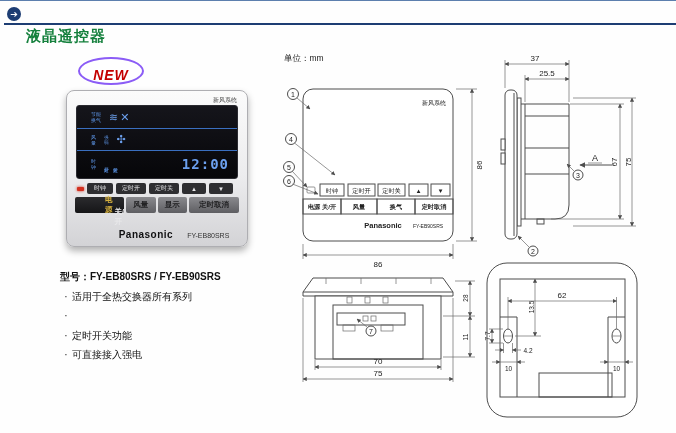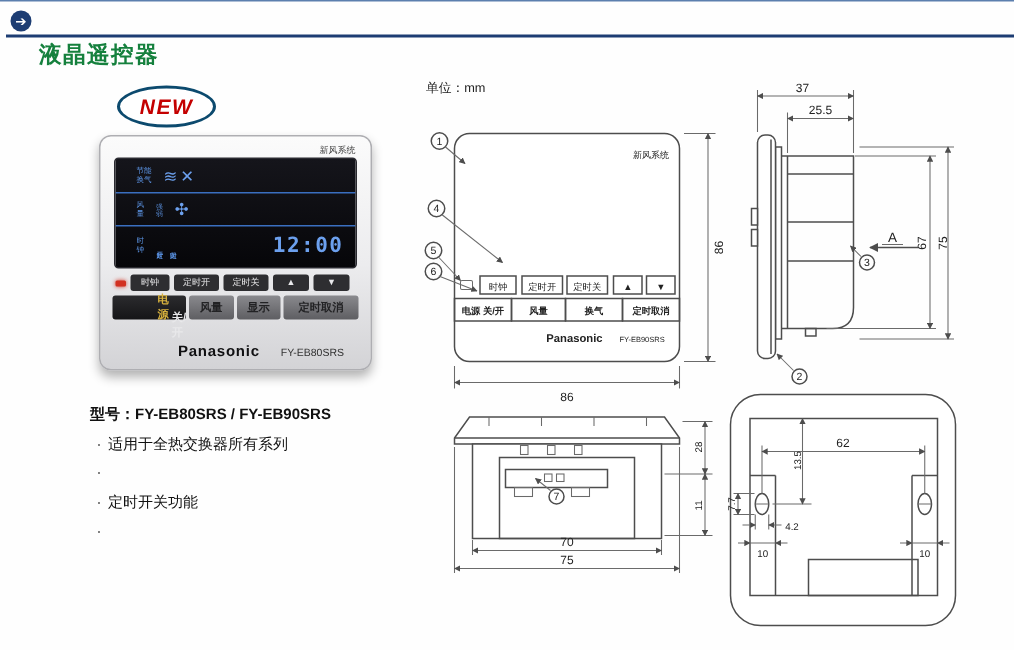--- a/index.html
+++ b/index.html
@@ -5,22 +5,22 @@
   html,body{margin:0;padding:0;background:#fff;}
   #page{position:relative;width:676px;height:433px;background:#fefefe;overflow:hidden;
         font-family:"Liberation Sans","DejaVu Sans",sans-serif;border-top:1px solid #5c7fae;}
   
   #hdr{position:absolute;left:0;top:1px;width:676px;height:26px;}
   #hdr .ico{position:absolute;left:7px;top:5px;width:14px;height:14px;border-radius:50%;
             background:#1d3d73;color:#fff;font-size:9px;line-height:14px;text-align:center;}
   #hdr .ttl{position:absolute;left:26px;top:1px;font-size:15px;font-weight:bold;color:#15803d;letter-spacing:1px;margin-top:24px;}
   #hdr .rule{position:absolute;left:4px;right:0;top:21px;height:2px;background:#1d3d73;}
   
-  #newbadge{position:absolute;left:78px;top:56px;width:62px;height:24px;border:2px solid #0c4a6e;
-            border-radius:50%;display:flex;align-items:center;justify-content:center;background:#fff;}
+  #newbadge{position:absolute;left:78px;top:56px;width:62px;height:24px;border:2px solid #8b5cf6;
+            border-radius:50%;display:flex;align-items:flex-end;justify-content:center;background:#fff;}
   #newbadge span{color:#c40000;font-weight:bold;font-style:italic;font-size:14px;letter-spacing:1px;}
   
   #remote{position:absolute;left:66px;top:89px;width:180px;height:155px;border-radius:8px;
           background:linear-gradient(180deg,#fbfbfb 0%,#ececee 55%,#d3d3d6 100%);
           border:1px solid #aeaeb2;box-shadow:0 4px 7px rgba(0,0,0,.3);}
   #remote .syslab{position:absolute;top:5px;right:10px;font-size:6px;color:#444;}
   #lcd{position:absolute;left:9px;right:9px;top:14px;height:72px;background:linear-gradient(180deg,#15151b,#060609);
        border-radius:3px;border:1px solid #2a2a30;color:#5d96e8;overflow:hidden;}
   .lcdrow{display:flex;align-items:center;padding:0 8px 0 14px;}
   .lcdrow.r1{height:22px;border-bottom:1px solid #3a6fc0;}
@@ -140,20 +140,21 @@
     </div>
     <div class="feat">
       <span class="dot">·</span>
     </div>
     <div class="feat">
       <span class="dot">·</span>
       <span>定时开关功能</span>
     </div>
     <div class="feat">
       <span class="dot">·</span>
+      <span>可直接接入强电</span>
     </div>
   </div>
 
   <svg class="dwg" style="left:280px;top:46px" width="202" height="222" viewBox="0 0 202 222">
     <defs>
       <marker id="mF" viewBox="0 0 10 10" refX="9" refY="5" markerWidth="6" markerHeight="6" orient="auto-start-reverse">
         <path d="M0,0L10,5L0,10z" fill="#4d4d4d"></path>
       </marker>
     </defs>
     <text x="4" y="14" font-size="8.5">单位：mm</text>

